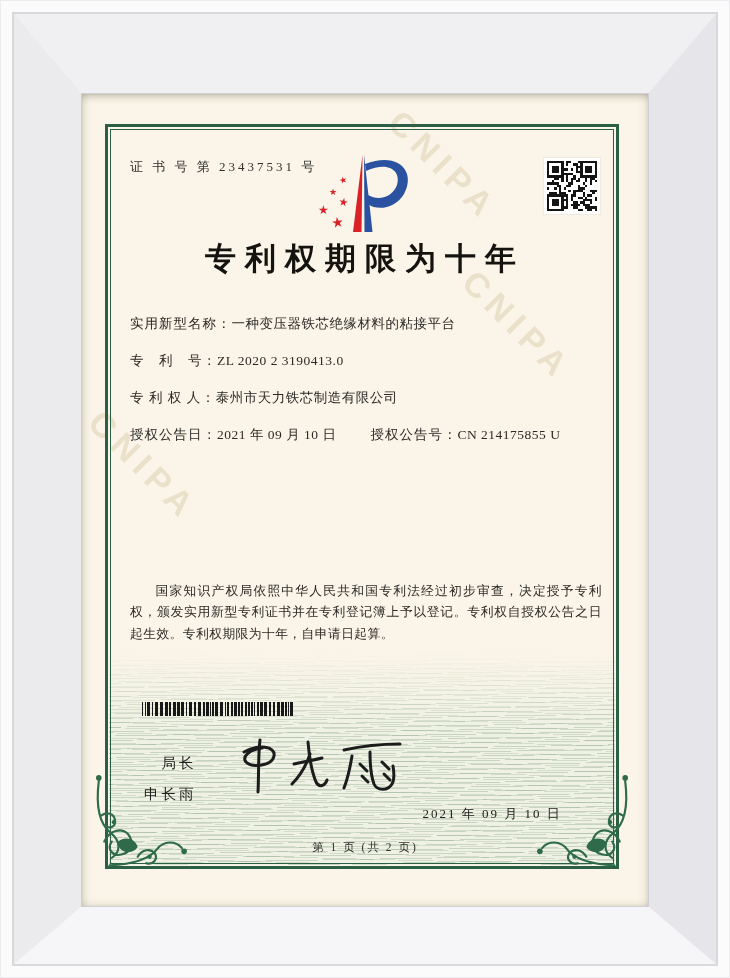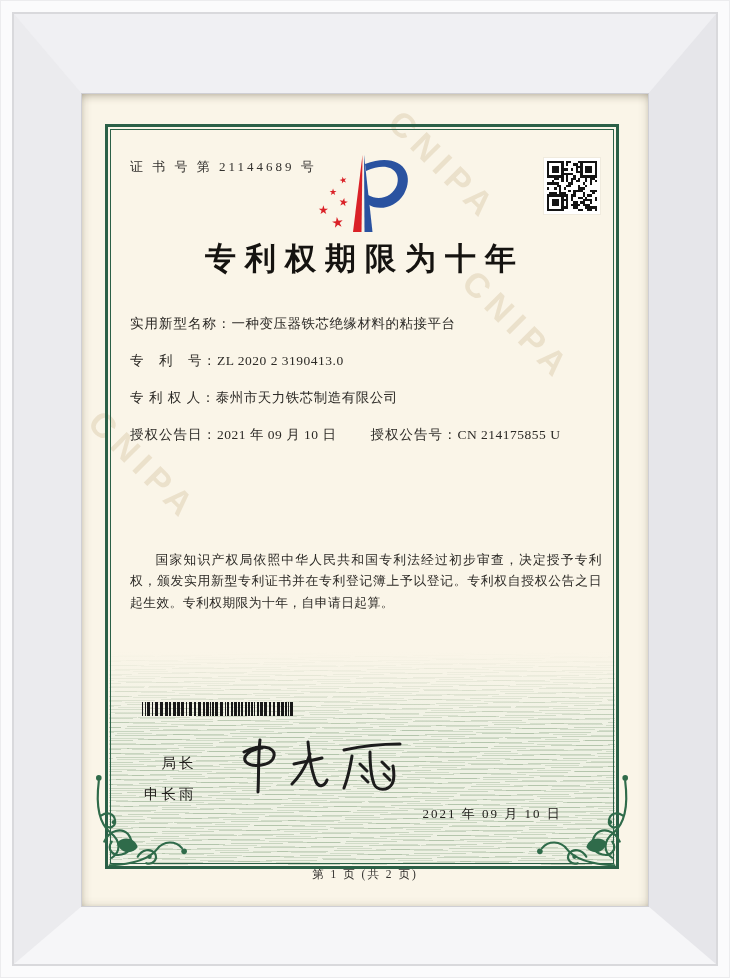--- a/index.html
+++ b/index.html
@@ -71,32 +71,32 @@
   .title{
     position:absolute;left:0;right:0;top:144px;text-align:center;
     font-size:31px;font-weight:bold;letter-spacing:9px;color:#151310;
   }
   .fields{position:absolute;left:48px;top:221px;right:36px;font-size:13.5px;color:#2c2a26;}
   .field-row{height:16px;margin-bottom:21px;white-space:nowrap;}
   .field-label{letter-spacing:1px;}
   .field-value{letter-spacing:.5px;}
   .pair-b{margin-left:34px;text-align:right;}
   .paragraphs{
-    position:absolute;left:48px;top:456px;width:472px;
+    position:absolute;left:48px;top:487px;width:472px;
     font-size:12.8px;line-height:21.3px;color:#2c2a26;text-align:justify;
   }
   .paragraphs p{margin:0;text-indent:2em;letter-spacing:.4px;}
   .barcode{position:absolute;left:60px;top:608px;width:158px;height:14px;font-size:0;white-space:nowrap;overflow:hidden;}
   .barcode i{display:inline-block;height:100%;background:#181818;vertical-align:top;}
   .signer{position:absolute;left:62px;top:660px;font-size:14.5px;letter-spacing:3px;color:#23211e;text-align:right;}
   .signer div{margin-bottom:12px;}
   .signature{position:absolute;left:150px;top:640px;}
   .signature svg{width:195px;height:64px;}
   .issue-date{position:absolute;left:300px;top:711px;width:220px;text-align:center;font-size:13px;letter-spacing:2px;color:#23211e;}
-  .page-info{position:absolute;left:0;right:0;top:773px;text-align:center;font-size:11.5px;letter-spacing:2px;color:#33312e;}
+  .page-info{position:absolute;left:0;right:0;top:746px;text-align:center;font-size:11.5px;letter-spacing:2px;color:#33312e;}
 </style>
 </head>
 <body>
 
 <div class="photo-edge"></div>
 <div class="frame-line"></div>
 <div class="frame-bevel"></div>
 <div class="frame-hole-line"></div>
 
 <div class="paper">
@@ -135,21 +135,21 @@
     </g>
     <g fill="#2f6b4a">
       <circle cx="10" cy="11" r="2.6"></circle>
       <circle cx="89" cy="79" r="2.6"></circle>
       <path d="M27,71 C33,64 44,67 46,75 C42,82 30,82 27,71 Z"></path>
       <circle cx="24" cy="52" r="2"></circle>
       <circle cx="57" cy="84" r="2"></circle>
     </g>
   </svg>
 
-  <div class="cert-no">证 书 号 第 21144689 号</div>
+  <div class="cert-no">证 书 号 第 23437531 号</div>
 
   <div class="logo">
     <svg viewBox="0 0 115 92">
       <path d="M57,16 C92,3 108,25 96,46 C87,61 69,63 60,56 L60,47 C72,54 85,48 89,37 C93,25 83,12 58,23 Z" fill="#2a52a0"></path>
       <polygon points="54.5,7 45,84 53.5,84" fill="#da2127"></polygon>
       <polygon points="56,7 56.5,84 64.5,84" fill="#2a52a0"></polygon>
       <g fill="#da2127" font-family="DejaVu Sans, sans-serif">
         <text x="32" y="36" font-size="9" transform="rotate(-14 32 36)">★</text>
         <text x="21" y="47" font-size="9">★</text>
         <text x="30" y="57" font-size="11" transform="rotate(10 30 57)">★</text>

